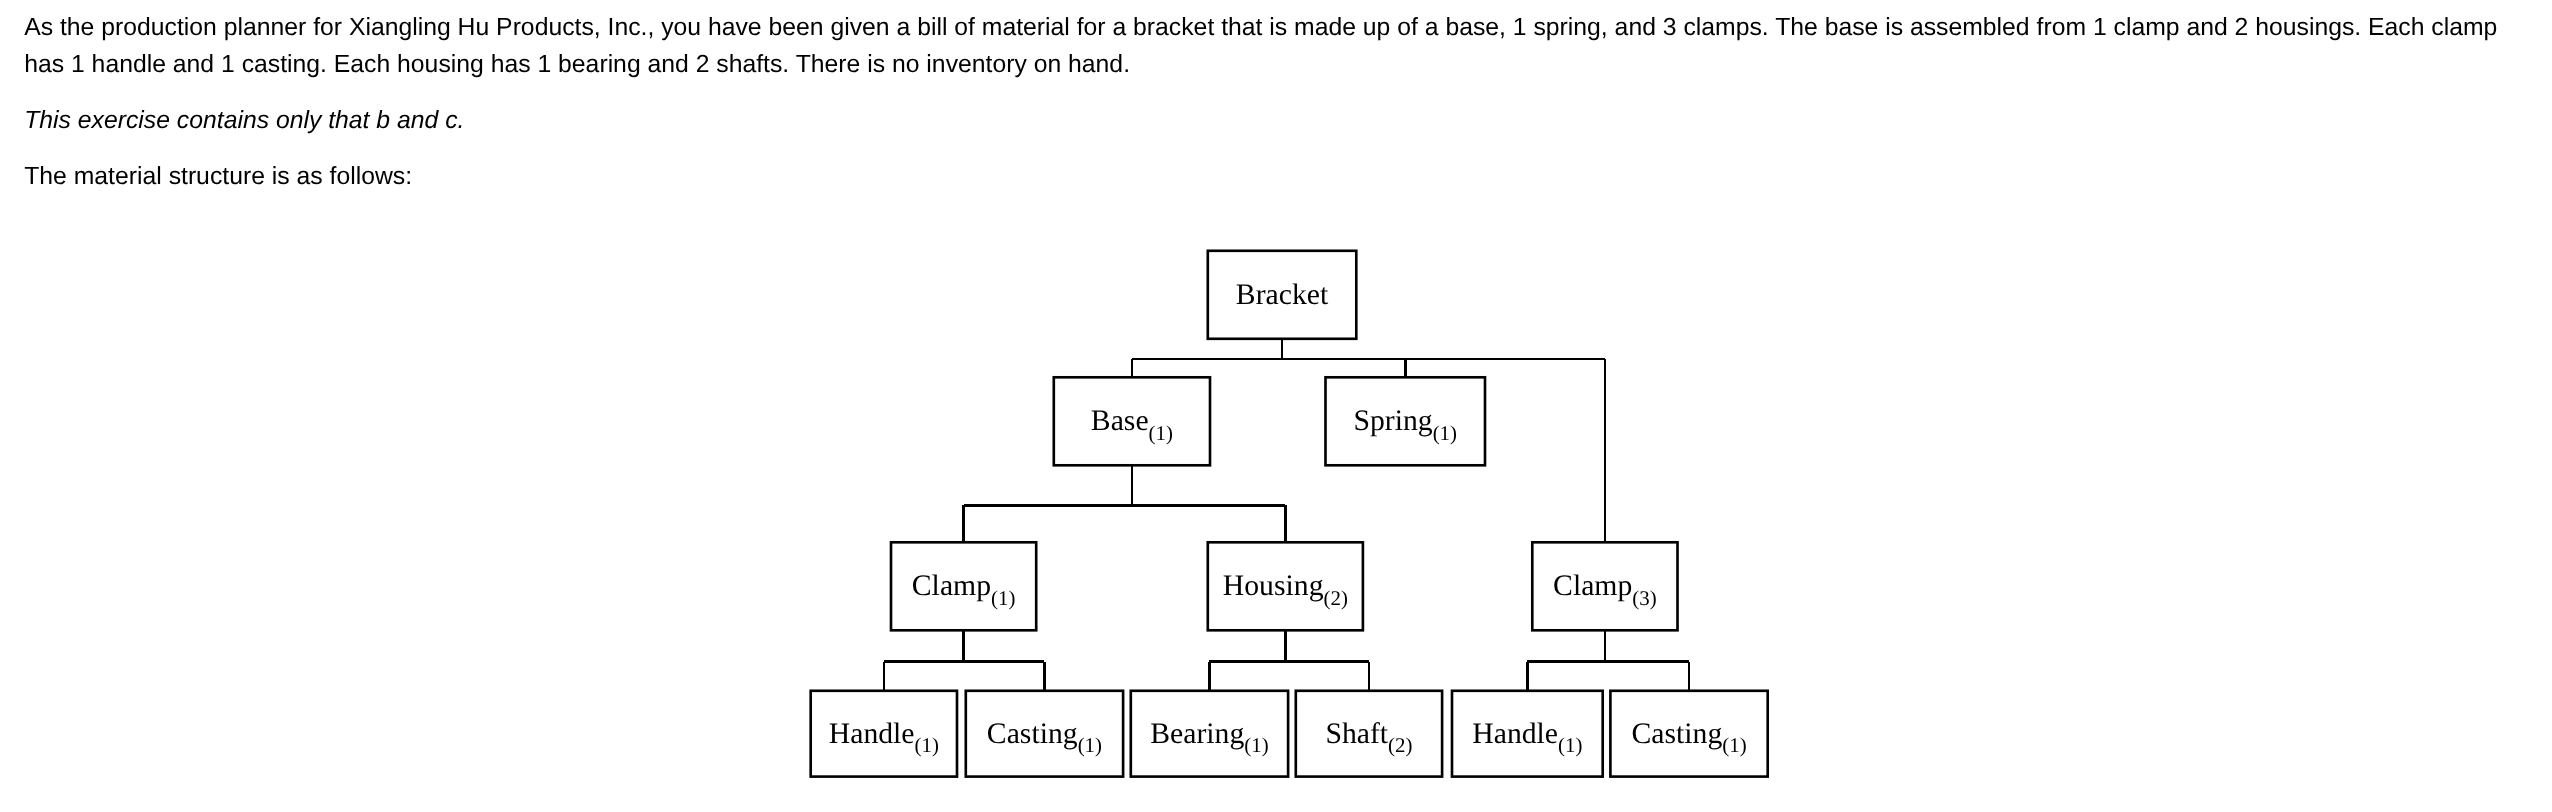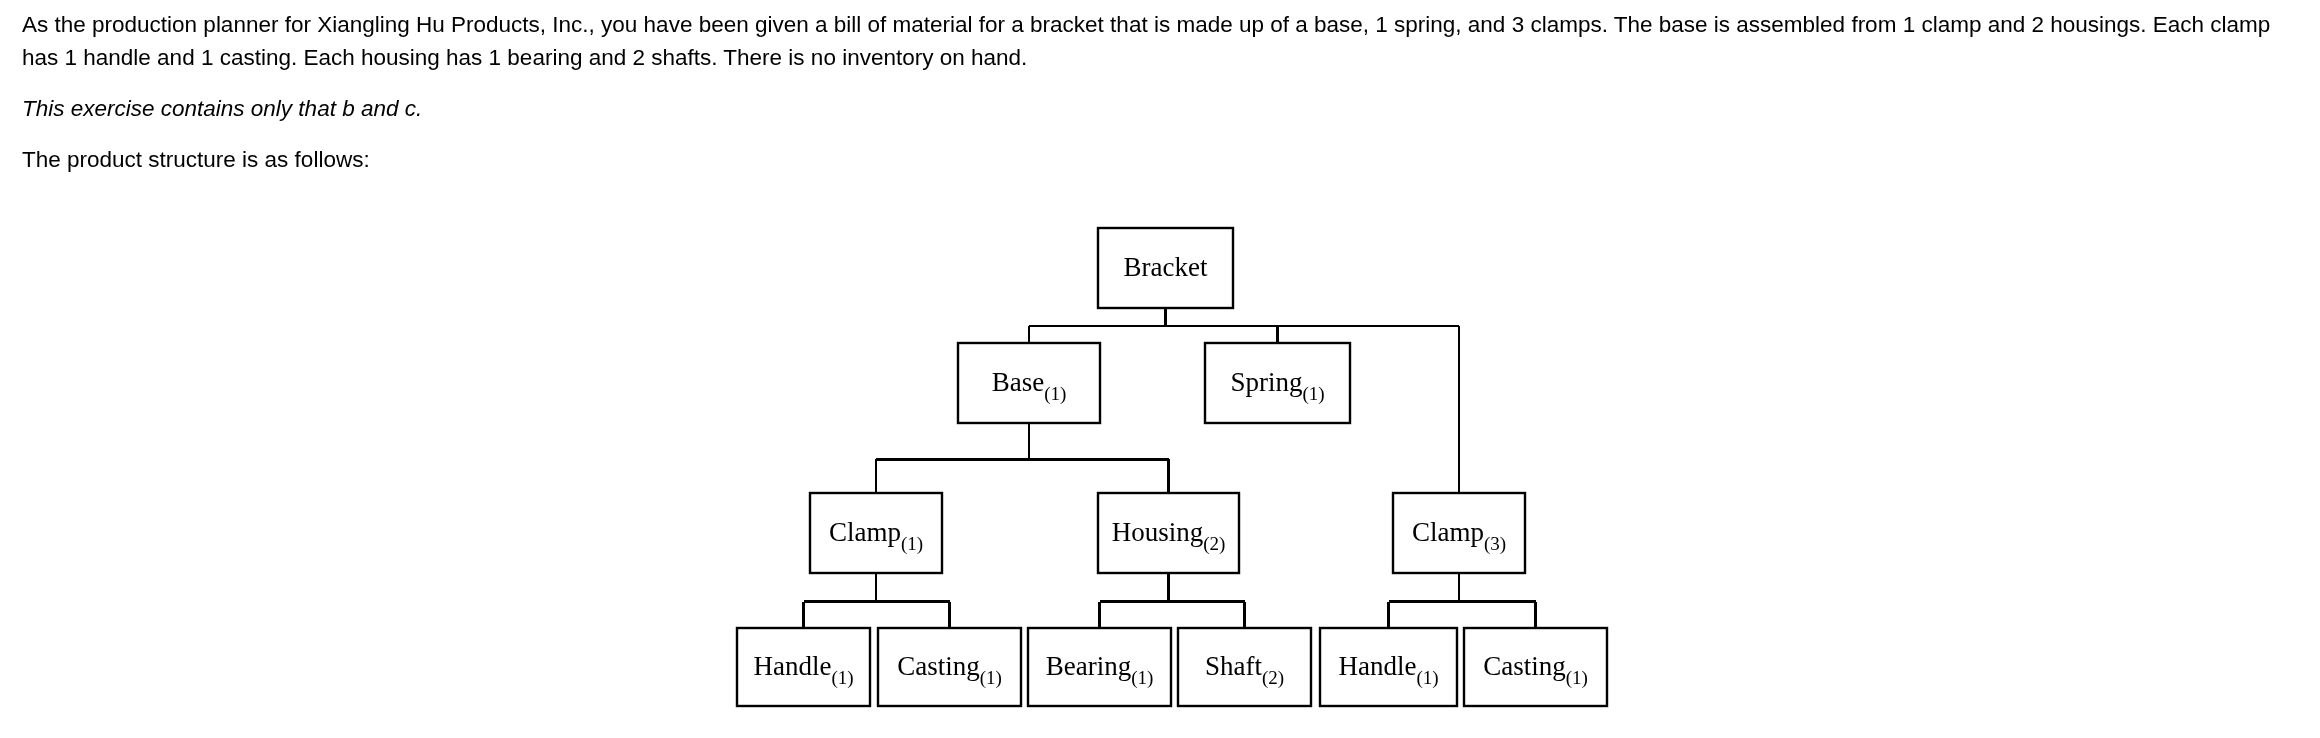--- a/index.html
+++ b/index.html
@@ -76,21 +76,21 @@
   }
 </style>
 </head>
 <body>
 
 <div class="page">
 
   <div class="prose">
     <p class="para">As the production planner for Xiangling Hu Products, Inc., you have been given a bill of material for a bracket that is made up of a base, 1 spring, and 3 clamps. The base is assembled from 1 clamp and 2 housings. Each clamp has 1 handle and 1 casting. Each housing has 1 bearing and 2 shafts. There is no inventory on hand.</p>
     <p class="para italic">This exercise contains only that b and c.</p>
-    <p class="para tight">The product structure is as follows:</p>
+    <p class="para tight">The material structure is as follows:</p>
   </div>
 
   <div class="diagram-wrap">
     <svg class="tree" id="tree-svg" width="2320" height="533" viewBox="0 0 2320 533">
       <g id="edge-layer">
           <line x1="1165.5" y1="103" x2="1165.5" y2="121.2" class="link"></line>
           <line x1="1029" y1="121.2" x2="1459" y2="121.2" class="link"></line>
           <line x1="1029" y1="121.2" x2="1029" y2="138" class="link"></line>
           <line x1="1277.5" y1="121.2" x2="1277.5" y2="138" class="link"></line>
           <line x1="1459" y1="121.2" x2="1459" y2="288" class="link"></line>

